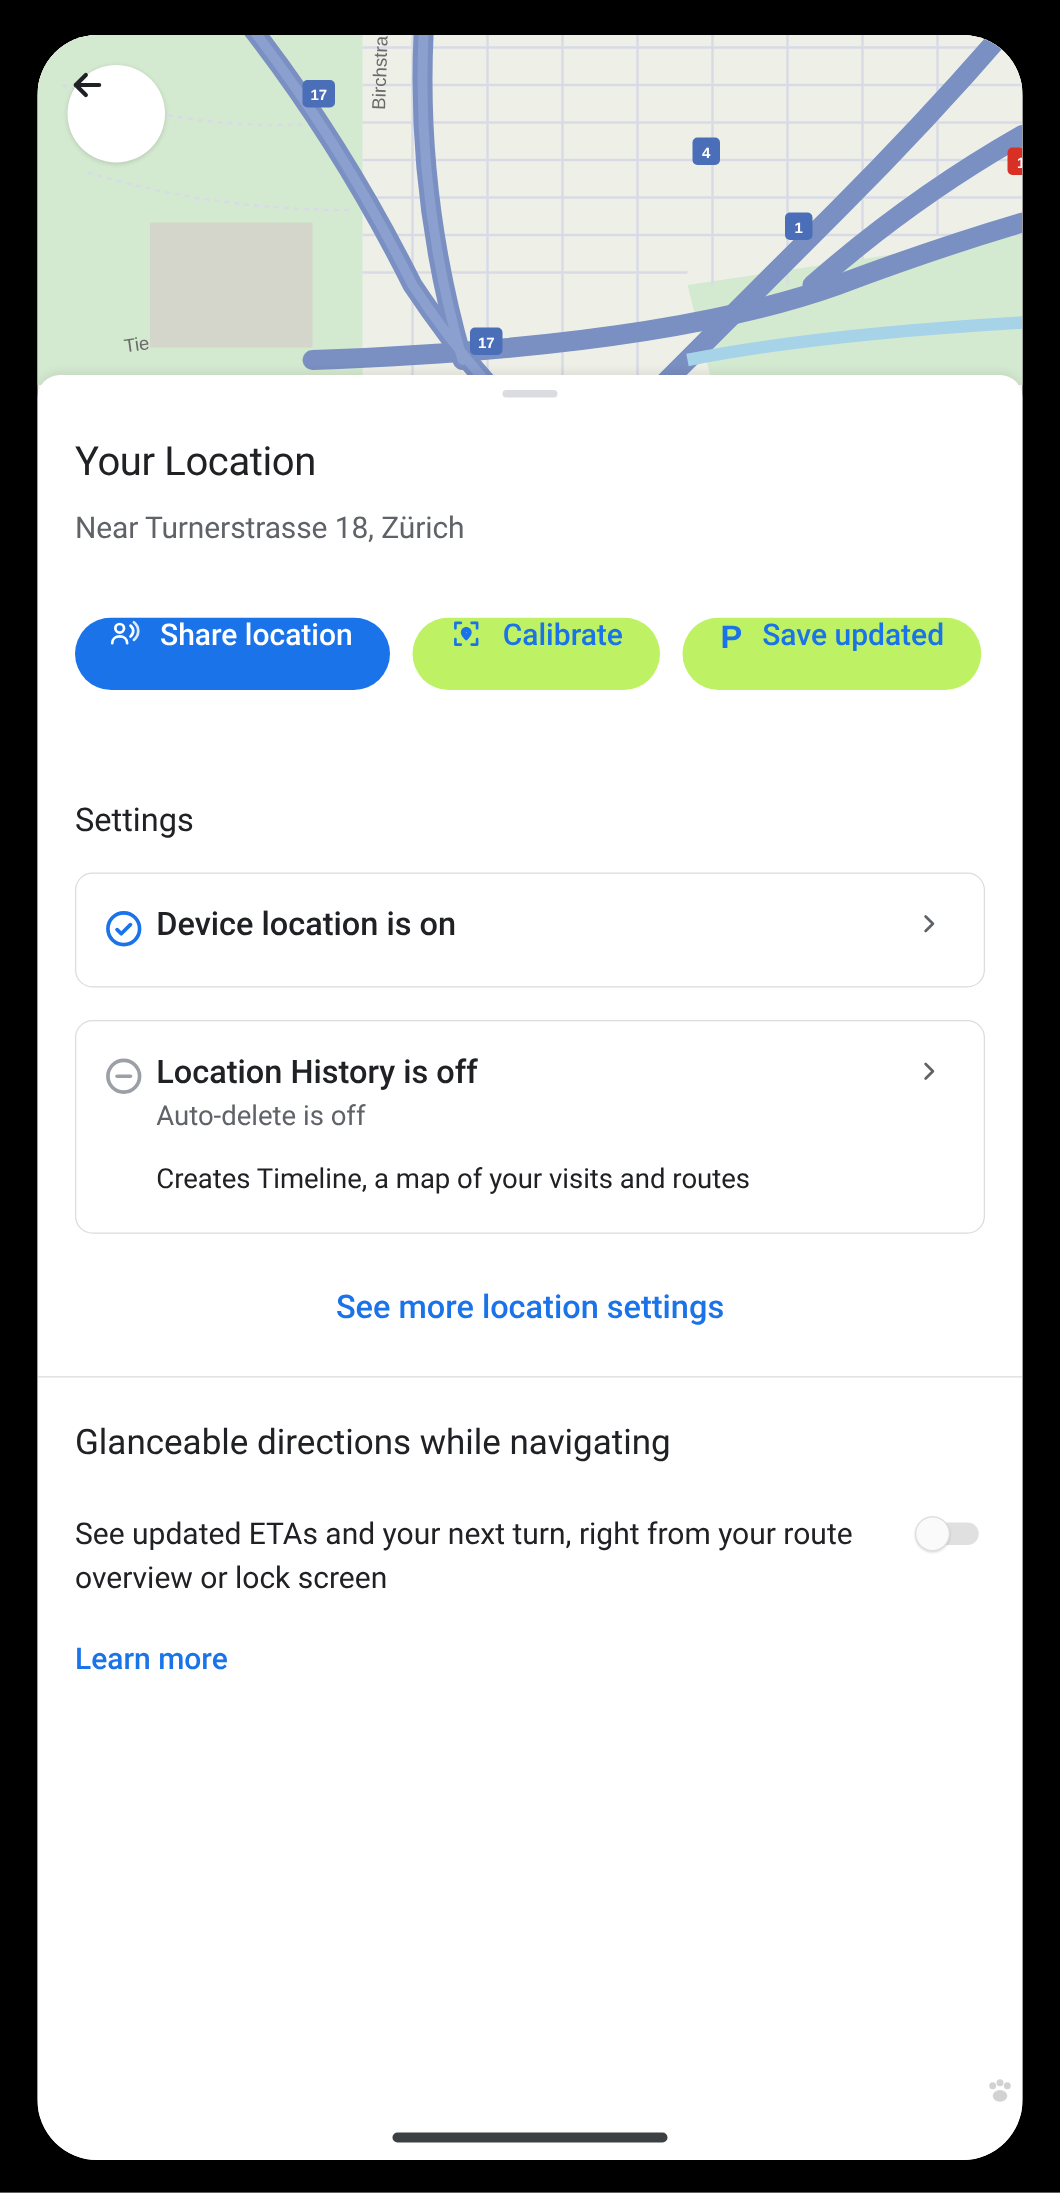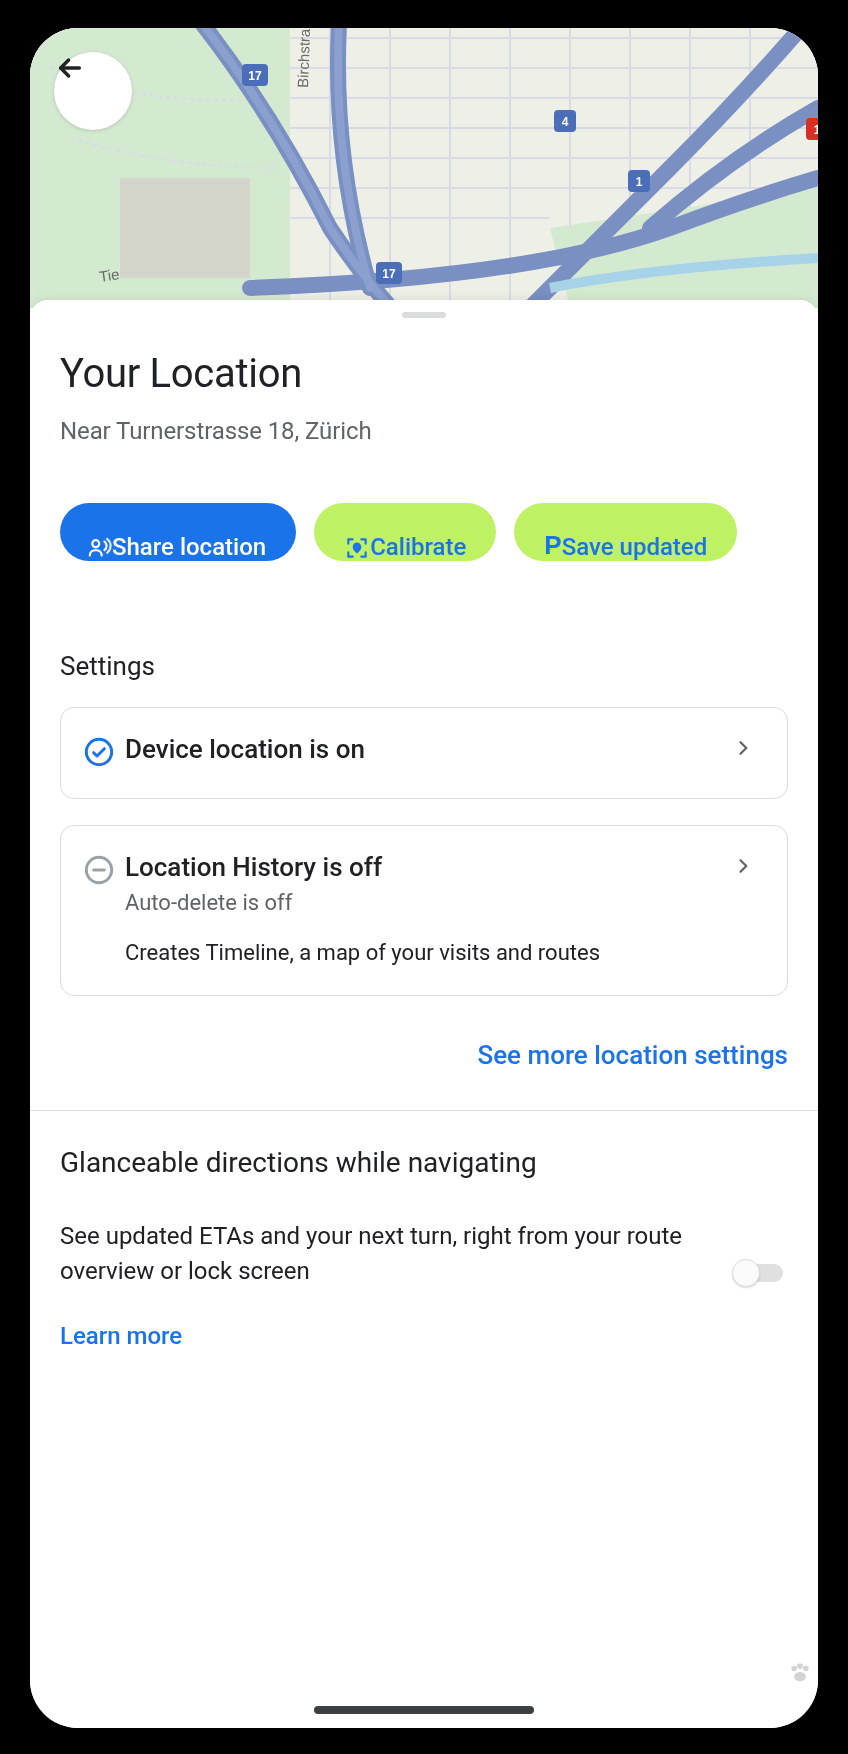--- a/index.html
+++ b/index.html
@@ -64,21 +64,21 @@
   .handle {
     width: 44px; height: 6px;
     background: #dadce0;
     border-radius: 3px;
     margin: 12px auto 0 auto;
   }
   .sheet-inner {
     padding: 32px 30px 0 30px;
   }
   .title {
-    font-size: 40px;
+    font-size: 32px;
     font-weight: 400;
     color: #202124;
     letter-spacing: -0.3px;
   }
   .subtitle {
     font-size: 24px;
     color: #5f6368;
     margin-top: 20px;
     letter-spacing: -0.1px;
   }
@@ -87,22 +87,23 @@
     display: flex;
     gap: 18px;
     margin-top: 58px;
     overflow: hidden;
   }
   .chip {
     flex-shrink: 0;
     height: 58px;
     border-radius: 29px;
     display: flex;
-    align-items: flex-end;
+    align-items: flex-start;
     padding: 0 30px;
+    gap: 16px;
     font-size: 24px;
     font-weight: 500;
   }
   .chip.primary {
     background: #1a73e8;
     color: #fff;
     padding-left: 26px;
   }
   .chip.secondary {
     background: #bef264;
@@ -151,41 +152,41 @@
     line-height: 1.45;
   }
   .chevron {
     width: 30px;
     flex-shrink:0;
     color: #5f6368;
     padding-top: 4px;
   }
 
   .link-center {
-    text-align: right;
+    text-align: center;
     color: #1a73e8;
     font-size: 26px;
     font-weight: 500;
     margin: 44px 0 40px 0;
   }
 
   .divider {
     height: 1px;
     background: #dadce0;
     margin: 0 -30px;
   }
 
   .glance-title {
     font-size: 28px;
     color: #202124;
     margin-top: 35px;
   }
   .glance-row {
     display:flex;
-    align-items:flex-end;
+    align-items:flex-start;
     gap: 24px;
     margin-top: 40px;
   }
   .glance-desc {
     font-size: 24px;
     color: #202124;
     line-height: 1.45;
     flex:1;
   }
   .toggle {

